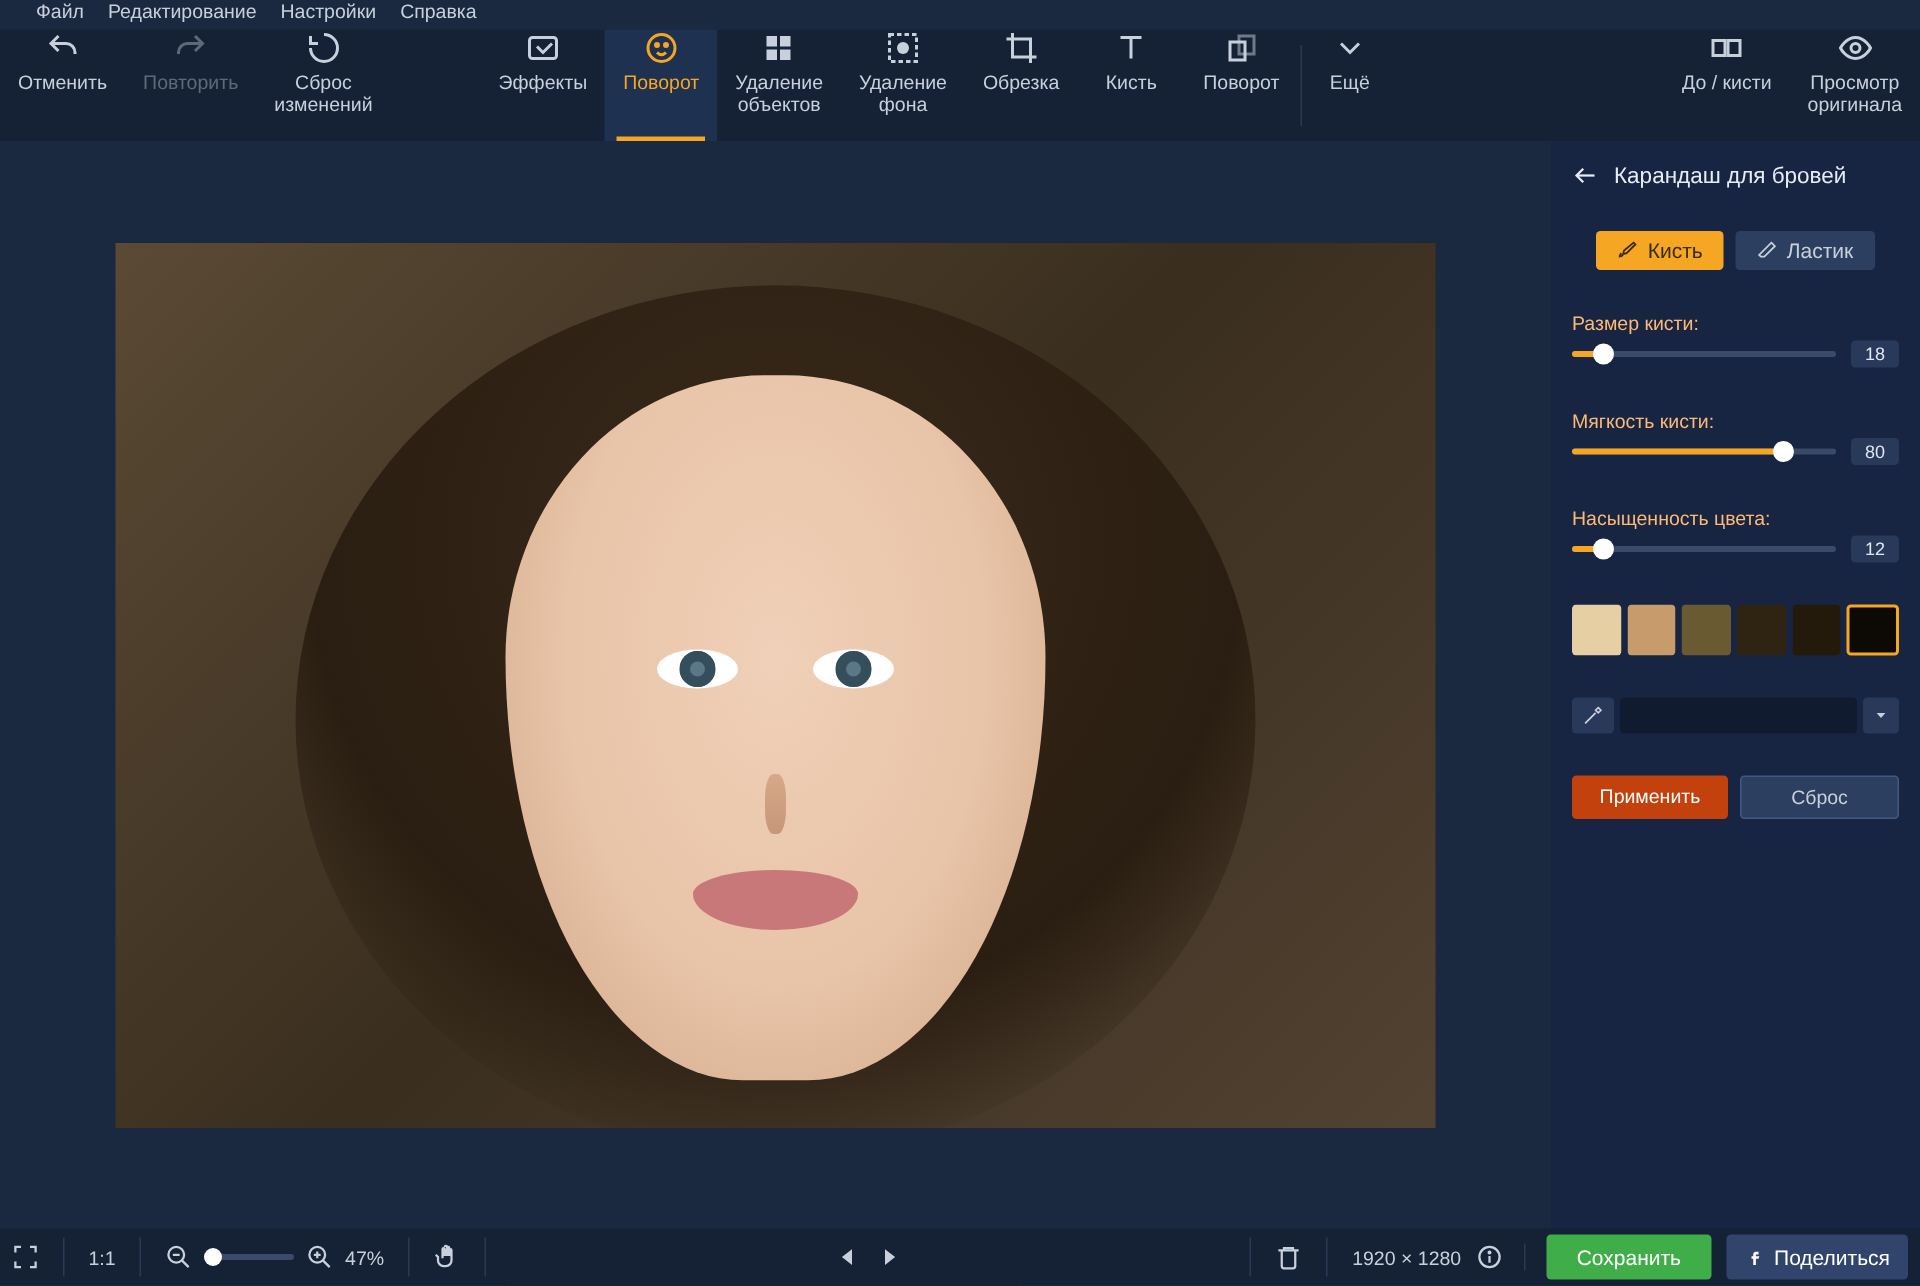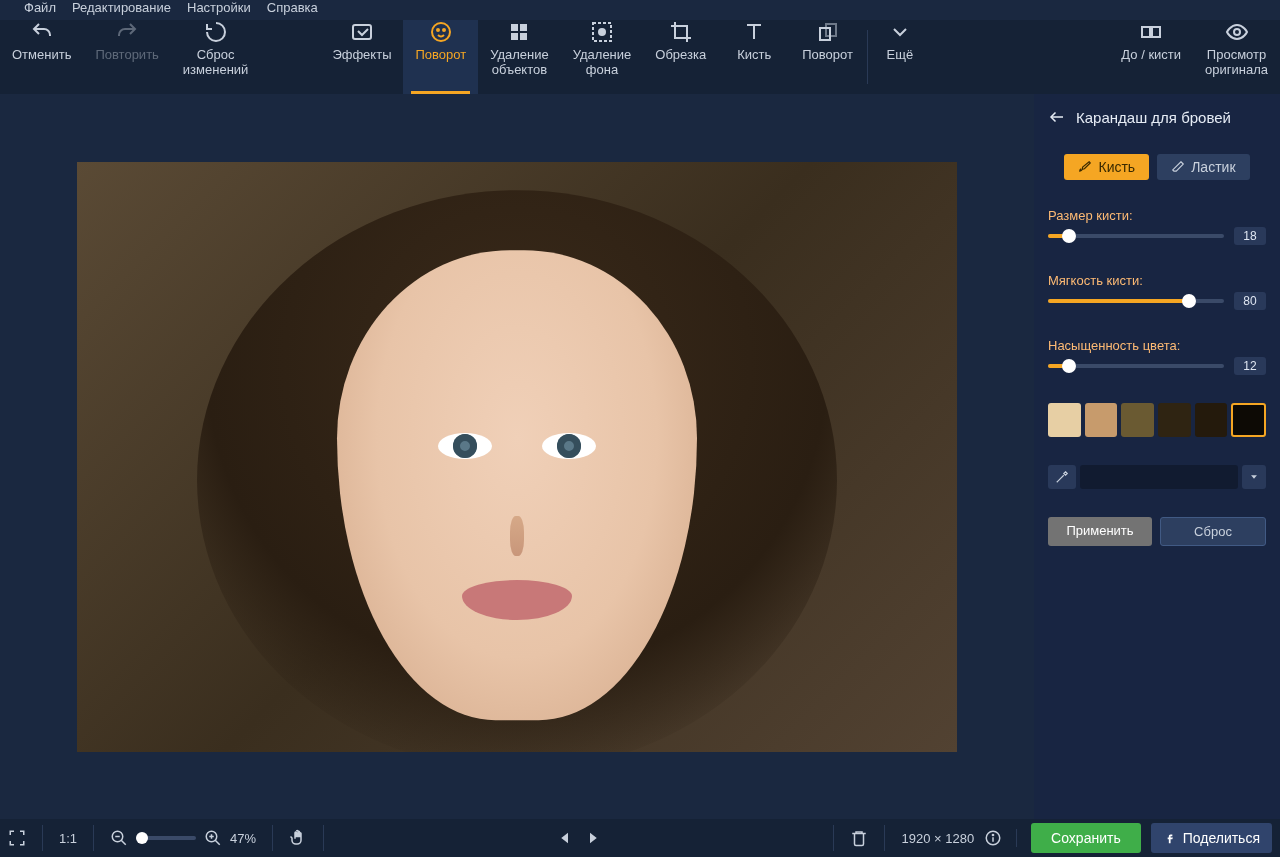--- a/index.html
+++ b/index.html
@@ -46,21 +46,21 @@
   .slider-val { width:32px; text-align:center; background:#29395a; border-radius:3px; padding:2px 0; font-size:12px; color:#dfe6f2;}
   .swatches { display:flex; gap:4px; }
   .swatch { flex:1; height:34px; border-radius:3px; border:1px solid transparent; }
   .swatch.sel { border:2px solid #f5a623; }
   .picker-row { display:flex; gap:4px; align-items:stretch; }
   .picker-btn { width:28px; height:24px; background:#29395a; border-radius:3px; display:flex; align-items:center; justify-content:center; }
   .picker-field { flex:1; height:24px; background:#111b30; border-radius:3px; }
   .picker-drop { width:24px; height:24px; background:#29395a; border-radius:3px; display:flex; align-items:center; justify-content:center;}
   .apply-row { display:flex; gap:8px; }
   .btn { flex:1; padding:6px 0; border-radius:3px; text-align:center; font-size:13px; }
-  .btn.primary { background:#737373; color:#fff; }
+  .btn.primary { background:#c2410c; color:#fff; }
   .btn.secondary { background:#2d3f60; border:1px solid #415a84; }
   
   .bottombar { height:38px; background:#152236; display:flex; align-items:center; padding:0 8px; gap:12px; font-size:13px;}
   .bb-sep { width:1px; align-self:stretch; background:#2a3a56; margin:6px 4px; }
   .bb-ico { width:18px; height:18px; color:#c8d0dc; }
   .zoom-group { display:flex; align-items:center; gap:8px;justify-content:flex-end; }
   .zoom-track { width:60px; height:4px; background:#3a4a68; border-radius:2px; position:relative;}
   .zoom-track .th { position:absolute; left:6px; top:50%; transform:translate(-50%,-50%); width:12px; height:12px; background:#fff; border-radius:50%; }
   .bb-center { flex:1; display:flex; justify-content:center; gap:10px; }
   .bb-right { display:flex; align-items:center; gap:10px; }

